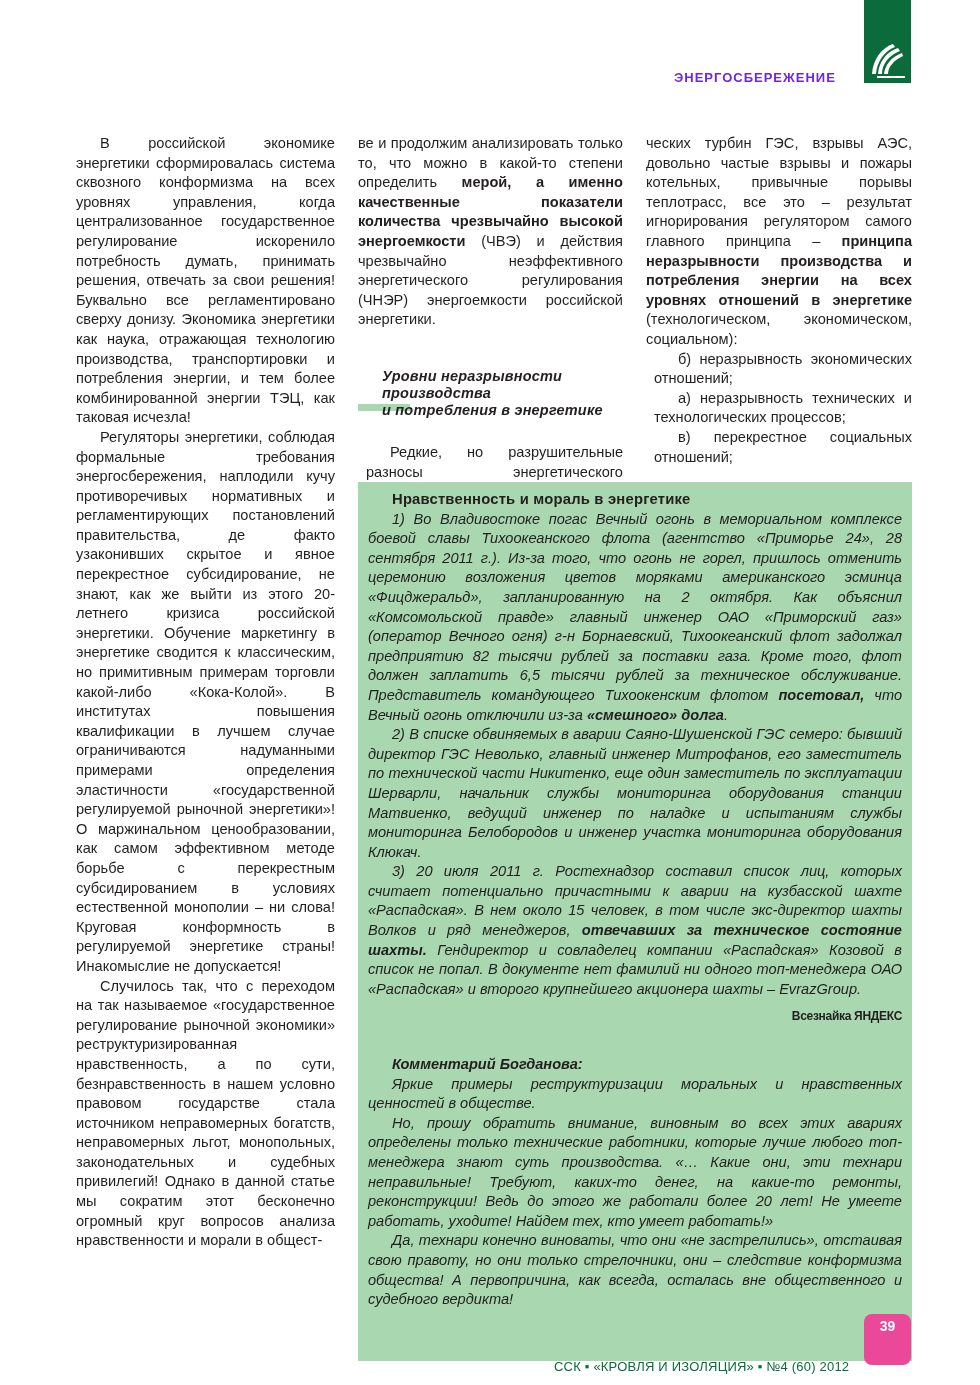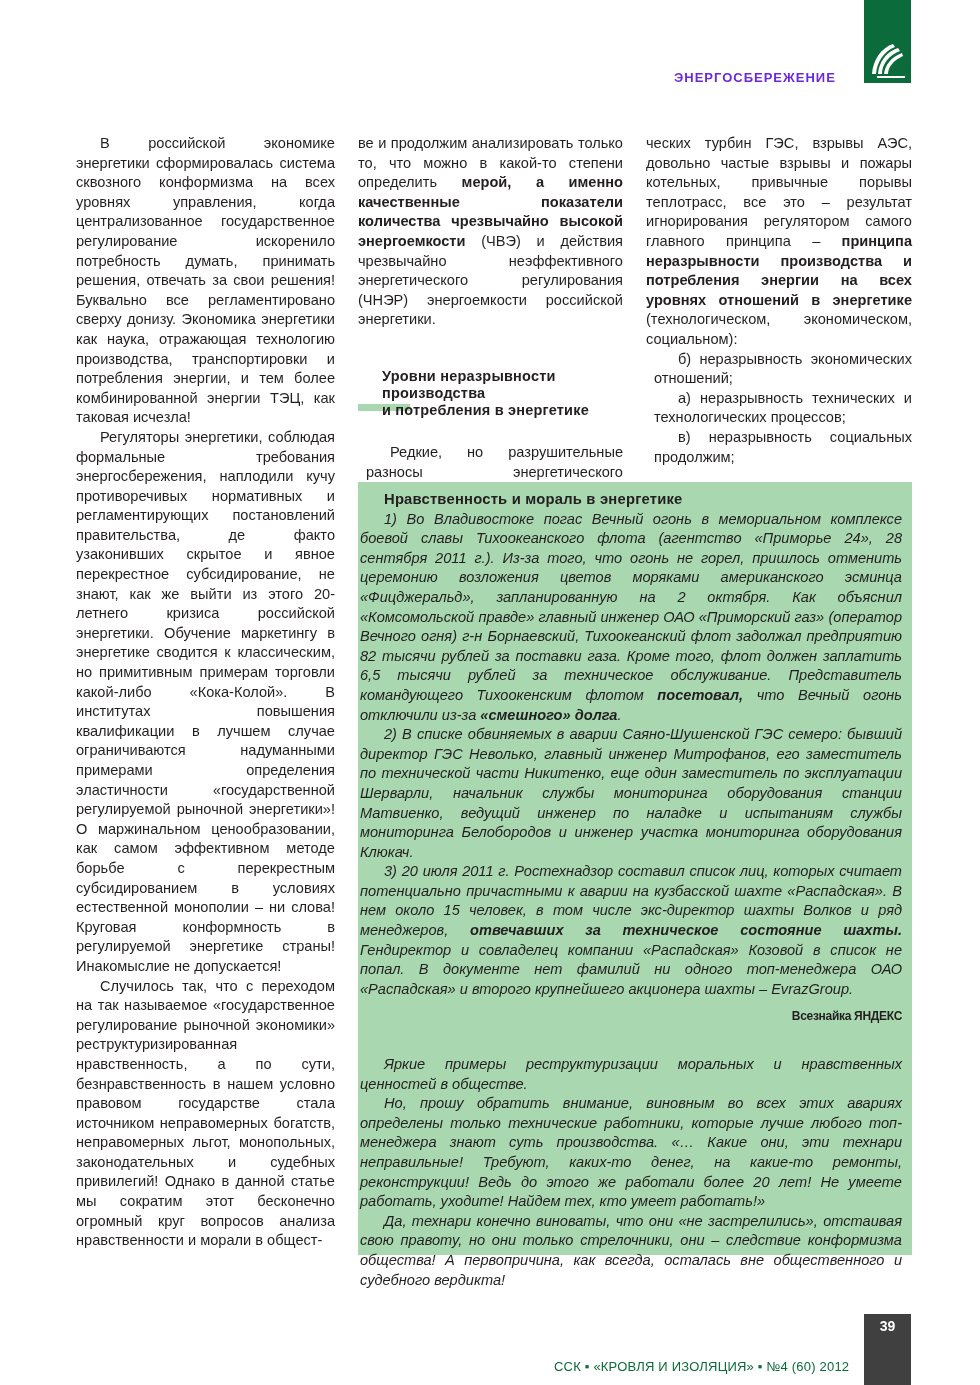--- a/index.html
+++ b/index.html
@@ -15,32 +15,32 @@
   .col p { text-align: justify; text-align-last: auto; }
   .col p.ind { text-indent: 24px; margin-left: 8px; }
   .col b { font-weight: bold; }
 
   #col1 { left: 68px; top: 134px; width: 267px; }
   #col2 { left: 358px; top: 134px; width: 265px; }
   #col3 { left: 646px; top: 134px; width: 266px; }
 
   .subhead { position: relative; margin: 38px 0 24px 24px; font-size: 14.5px; line-height: 17px; font-weight: bold; letter-spacing: 0.2px; }
   .subhead .bar { position: absolute; left: -24px; top: 36px; width: 52px; height: 7px; background: #a9d8b0; }
-  .subhead span { position: relative; display: block; }
+  .subhead span { position: relative; display: block; font-style: italic; }
 
-  .greenbox { position: absolute; left: 358px; top: 482px; width: 554px; height: 773px; background: #a9d8b0; padding: 8px 10px 0 2px; font-size: 14.6px; line-height: 19.6px; }
+  .greenbox { position: absolute; left: 358px; top: 482px; width: 554px; height: 879px; background: #a9d8b0; padding: 8px 10px 0 10px; font-size: 14.6px; line-height: 19.6px; }
   .greenbox .boxtitle { font-weight: bold; font-size: 14.8px; padding-left: 24px; letter-spacing: 0.2px; }
   .greenbox p { text-align: justify; }
   .greenbox p.ind { text-indent: 24px; font-style: italic; }
   .greenbox .source { text-align: right; font-family: "Liberation Sans", sans-serif; font-weight: bold; font-size: 12px; letter-spacing: -0.3px; margin-top: 8px; }
   .greenbox .comment { margin-top: 28px; font-style: italic; }
   .greenbox .comment .ctitle { font-weight: bold; padding-left: 24px; }
 
   .footer-text { position: absolute; left: 554px; top: 1322px; font-size: 13px; color: #0b6b3a; letter-spacing: 0.2px; margin-top: 37px; }
-  .page-block { position: absolute; left: 864px; top: 1314px; width: 47px; height: 72px; background: #404040; }
+  .page-block { position: absolute; left: 864px; top: 1314px; width: 47px; height: 51px; background: #ec4899; border-radius: 8px; }
   .page-num { position: absolute; left: 0; width: 47px; top: 4px; text-align: center; color: #ffffff; font-weight: bold; font-size: 14px; }
 </style>
 </head>
 <body>
 
 <div class="logo-block">
   <svg width="36" height="44" viewBox="0 0 36 44">
     <path d="M3 38 C4 24 12 12 24 8 L26 11 C15 15 8 26 7 38 Z" fill="#ffffff"></path>
     <path d="M9 38 C10 26 17 16 29 12 L31 15 C20 19 13 28 13 38 Z" fill="#ffffff"></path>
     <path d="M15 38 C16 29 22 21 33 17 L34 20 C25 24 19 31 19 38 Z" fill="#ffffff"></path>
@@ -63,30 +63,31 @@
     <span>производства</span>
     <span>и потребления в энергетике</span>
   </div>
   <p class="ind">Редкие, но разрушительные разносы энергетического оборудования, такие как разносы гидравли-</p>
 </div>
 
 <div class="col" id="col3">
   <p><span>ческих турбин ГЭС, взрывы АЭС, довольно частые взрывы и пожары котельных, привычные порывы теплотрасс, все это – результат игнорирования регулятором самого главного принципа – </span><b>принципа неразрывности производства и потребления энергии на всех уровнях отношений в энергетике</b><span> (технологическом, экономическом, социальном):</span></p>
   <p class="ind">б) неразрывность экономических отношений;</p>
   <p class="ind">а) неразрывность технических и технологических процессов;</p>
-  <p class="ind">в) неразрывность социальных продолжим;</p>
+  <p class="ind">в) перекрестное социальных отношений;</p>
 </div>
 
 <div class="greenbox">
   <div class="boxtitle">Нравственность и мораль в энергетике</div>
   <p class="ind"><span>1) Во Владивостоке погас Вечный огонь в мемориальном комплексе боевой славы Тихоокеанского флота (агентство «Приморье 24», 28 сентября 2011 г.). Из-за того, что огонь не горел, пришлось отменить церемонию возложения цветов моряками американского эсминца «Фицджеральд», запланированную на 2 октября. Как объяснил «Комсомольской правде» главный инженер ОАО «Приморский газ» (оператор Вечного огня) г-н Борнаевский, Тихоокеанский флот задолжал предприятию 82 тысячи рублей за поставки газа. Кроме того, флот должен заплатить 6,5 тысячи рублей за техническое обслуживание. Представитель командующего Тихоокенским флотом </span><b>посетовал,</b><span> что Вечный огонь отключили из-за </span><b>«смешного» долга</b><span>.</span></p>
   <p class="ind">2) В списке обвиняемых в аварии Саяно-Шушенской ГЭС семеро: бывший директор ГЭС Неволько, главный инженер Митрофанов, его заместитель по технической части Никитенко, еще один заместитель по эксплуатации Шерварли, начальник службы мониторинга оборудования станции Матвиенко, ведущий инженер по наладке и испытаниям службы мониторинга Белобородов и инженер участка мониторинга оборудования Клюкач.</p>
   <p class="ind"><span>3) 20 июля 2011 г. Ростехнадзор составил список лиц, которых считает потенциально причастными к аварии на кузбасской шахте «Распадская». В нем около 15 человек, в том числе экс-директор шахты Волков и ряд менеджеров, </span><b>отвечавших за техническое состояние шахты.</b><span> Гендиректор и совладелец компании «Распадская» Козовой в список не попал. В документе нет фамилий ни одного топ-менеджера ОАО «Распадская» и второго крупнейшего акционера шахты – EvrazGroup.</span></p>
   <div class="source">Всезнайка ЯНДЕКС</div>
   <div class="comment">
+    <div class="ctitle">Комментарий Богданова:</div>
     <p class="ind">Яркие примеры реструктуризации моральных и нравственных ценностей в обществе.</p>
     <p class="ind">Но, прошу обратить внимание, виновным во всех этих авариях определены только технические работники, которые лучше любого топ-менеджера знают суть производства. «… Какие они, эти технари неправильные! Требуют, каких-то денег, на какие-то ремонты, реконструкции! Ведь до этого же работали более 20 лет! Не умеете работать, уходите! Найдем тех, кто умеет работать!»</p>
     <p class="ind">Да, технари конечно виноваты, что они «не застрелились», отстаивая свою правоту, но они только стрелочники, они – следствие конформизма общества! А первопричина, как всегда, осталась вне общественного и судебного вердикта!</p>
   </div>
 </div>
 
 <div class="footer-text">ССК ▪ «КРОВЛЯ И ИЗОЛЯЦИЯ» ▪ №4 (60) 2012</div>
 <div class="page-block">
   <div class="page-num">39</div>
 </div>

